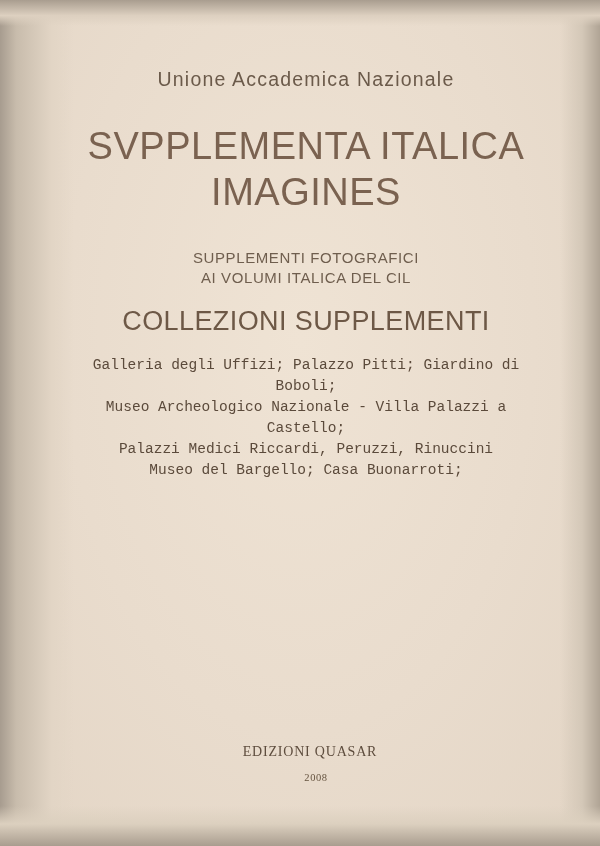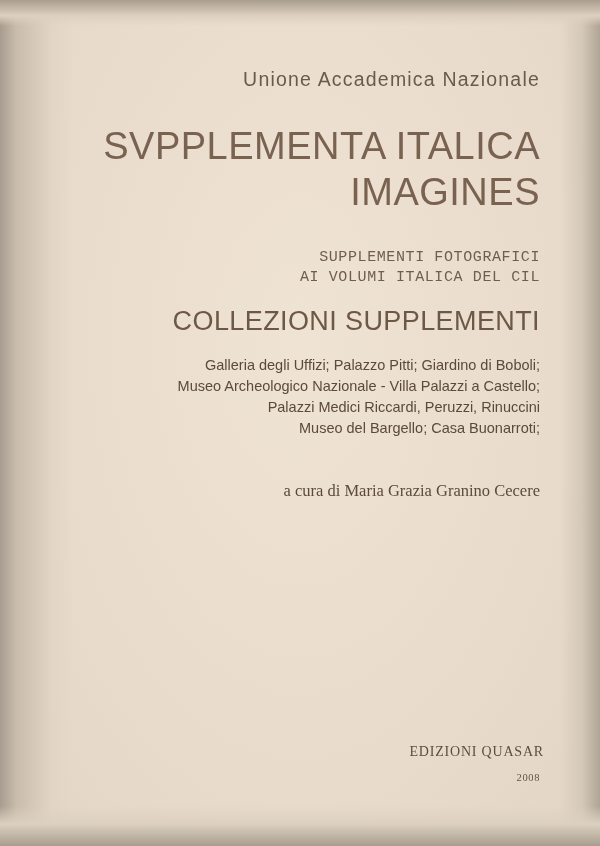--- a/index.html
+++ b/index.html
@@ -45,21 +45,21 @@
     left: 0; bottom: 0;
     width: 600px; height: 40px;
     background: linear-gradient(to top, #a99d8f 0%, #dcd0bf 55%, rgba(226,213,197,0) 100%);
   }
   .content {
     position: absolute;
     left: 72px;
     top: 0;
     width: 468px;
     height: 846px;
-    text-align: right;
+    text-align: center;
     color: #5b4b3d;
   }
   .series-title {
     margin-top: 68px;
     font-size: 19.5px;
     letter-spacing: 1.2px;
     color: #6b5a4a;
     font-family: "Liberation Sans", sans-serif;
     font-weight: normal;
   }
@@ -74,21 +74,21 @@
   }
   .main-title .line2 {
     display: block;
   }
   .subtitle {
     margin-top: 32px;
     font-size: 15px;
     line-height: 1.35;
     letter-spacing: 0.6px;
     color: #6f5e4e;
-    font-family: Liberation Mono, monospace;
+    font-family: Liberation Sans, sans-serif;
   }
   .subtitle .line2 { display: block; }
   .volume {
     margin-top: 66px;
     font-size: 25px;
     letter-spacing: 0.5px;
     color: #5d4c3c;
     font-family: "Liberation Serif", serif;
     font-weight: bold;
   }
@@ -97,42 +97,42 @@
     font-size: 27px;
     letter-spacing: 0.4px;
     color: #6d5846;
     font-family: "Liberation Sans", sans-serif;
   }
   .holdings {
     margin-top: 18px;
     font-size: 14.5px;
     line-height: 1.45;
     color: #5b4a3b;
-    font-family: Liberation Sans, sans-serif;
+    font-family: Liberation Mono, monospace;
   }
   .holdings span { display: block; }
   .editor {
     margin-top: 42px;
     font-size: 16.5px;
     color: #5b4a3b;
     font-family: "Liberation Serif", serif;
   }
   .publisher {
     position: absolute;
     left: 4px;
     top: 744px;
     width: 468px;
     font-size: 14px;
     letter-spacing: 0.8px;
     color: #5e4d3e;
     font-family: "Liberation Serif", serif;
   }
   .year {
     position: absolute;
-    left: 0;
+    left: 10px;
     top: 772px;
     width: 468px;
     font-size: 10.5px;
     letter-spacing: 0.6px;
     color: #65533f;
     font-family: "Liberation Serif", serif;
   }
 </style>
 </head>
 <body>
@@ -160,20 +160,19 @@
 
     <div class="collection">COLLEZIONI SUPPLEMENTI</div>
 
     <div class="holdings">
       <span>Galleria degli Uffizi; Palazzo Pitti; Giardino di Boboli;</span>
       <span>Museo Archeologico Nazionale - Villa Palazzi a Castello;</span>
       <span>Palazzi Medici Riccardi, Peruzzi, Rinuccini</span>
       <span>Museo del Bargello; Casa Buonarroti;</span>
     </div>
 
-    <div class="editor">a cura di Maria Grazia Granino Cecere</div>
 
     <div class="publisher">EDIZIONI QUASAR</div>
 
     <div class="year">2008</div>
 
   </div>
 </div>
 
 </body></html>

